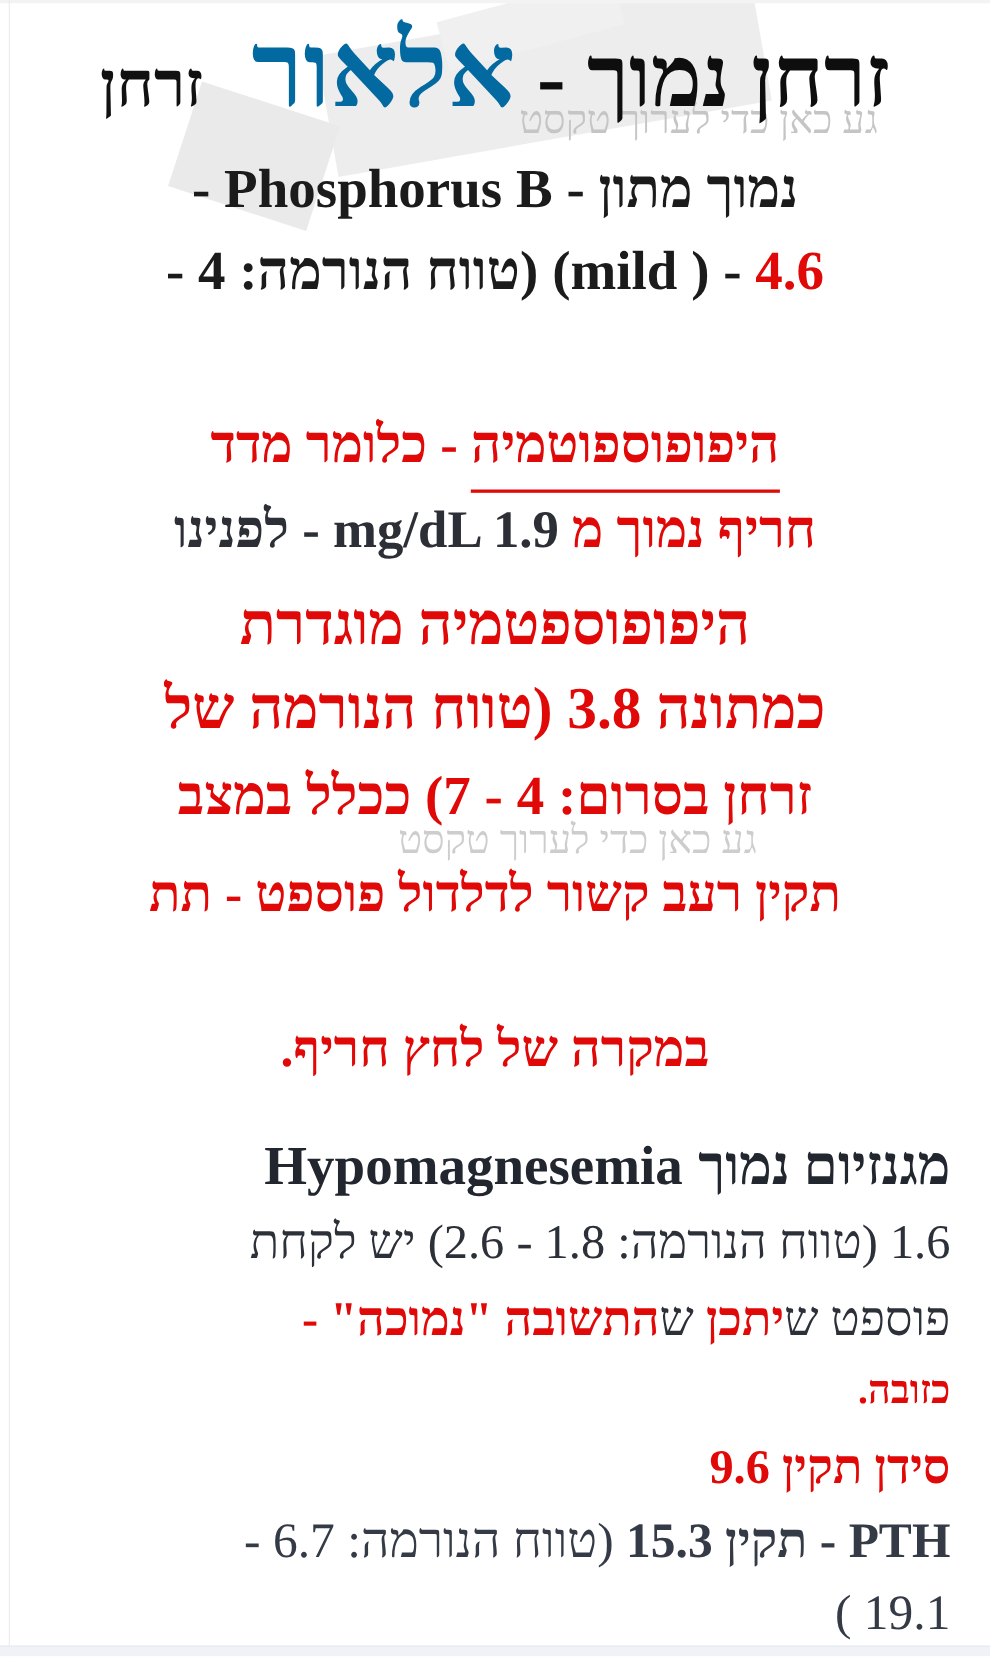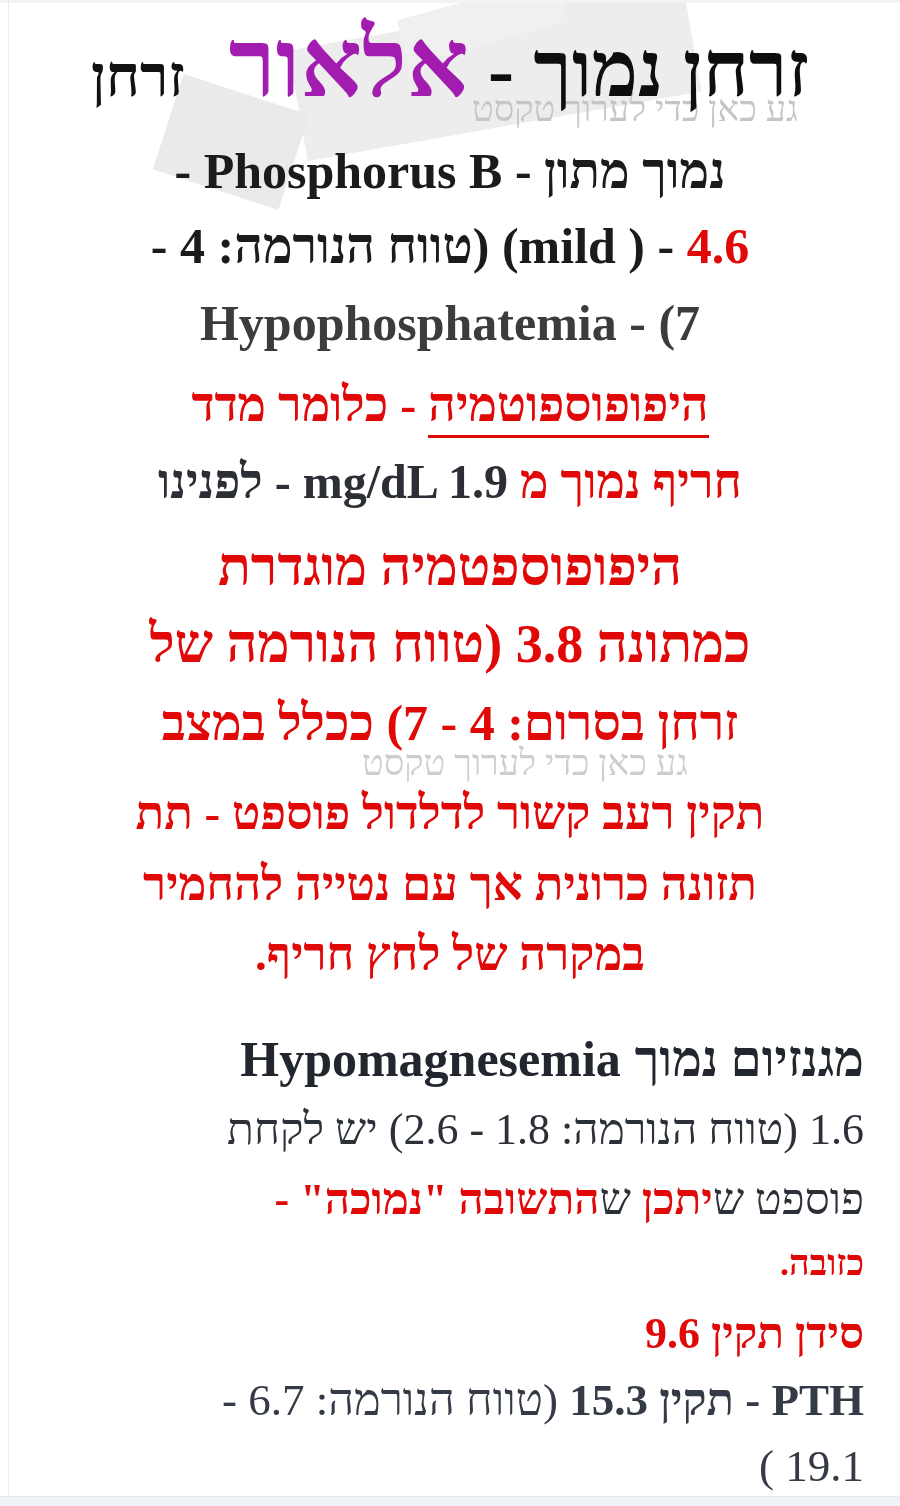--- a/index.html
+++ b/index.html
@@ -30,21 +30,21 @@
   
   .line{
     position:absolute;left:36px;right:36px;direction:rtl;z-index:2;
     font-weight:700;white-space:nowrap;line-height:1.18;
   }
   .center{text-align:center;}
   .rightal{text-align:right;}
 
   .title-line{top:6px;line-height:116px;}
   .t-main{font-size:78px;color:#0e0e0e;}
-  .t-pink{font-size:96px;color:#a21caf;margin-left:28px;}
+  .t-pink{font-size:96px;color:#0369a1;margin-left:28px;}
   .t-tail{font-size:58px;color:#111111;margin-right:16px;}
 
   .l2{top:142px;font-size:50px;color:#1b1b1b;}
   .l3{top:217px;font-size:50px;color:#1b1b1b;}
   .l4{top:294px;font-size:50px;color:#3c3c3c;}
   .l5{top:377px;font-size:48px;}
   .l6{top:454px;font-size:48px;}
   .l7{top:536px;font-size:54px;}
   .l8{top:613px;font-size:54px;}
   .l9{top:694px;font-size:50px;}
@@ -56,21 +56,21 @@
   .l15{top:1104px;font-size:44px;color:#2c3038;font-weight:400;}
   .l16{top:1174px;font-size:44px;color:#2c3038;font-weight:400;}
   .l17{top:1242px;font-size:36px;}
   .l18{top:1308px;font-size:44px;}
   .l19{top:1374px;font-size:45px;color:#343b46;font-weight:400;}
   .l20{top:1440px;font-size:45px;color:#343b46;font-weight:400;}
 
   .red{color:#e10808;}
   .dark{color:#2c2f36;}
   .bold{font-weight:700;}
-  .u{border-bottom:3px solid #e10808;padding-bottom:4px;}
+  .u{border-bottom:3px solid #e10808;padding-bottom:14px;}
   .en-gap{margin-right:14px;}
 </style>
 </head>
 <body>
 
 <div class="page">
 
   <div class="wm-shape s1"></div>
   <div class="wm-shape s2"></div>
   <div class="wm-shape s3"></div>
@@ -80,42 +80,40 @@
   <div class="line center title-line">
     <span class="t-main">זרחן נמוך - </span><span class="t-pink">אלאור</span><span class="t-tail">זרחן</span>
   </div>
 
   <div class="line center l2">נמוך מתון - Phosphorus B -</div>
 
   <div class="line center l3">
     <span class="red">4.6</span><span> - ( mild) (טווח הנורמה: 4 -</span>
   </div>
 
-  <div class="line center l4">7) - Hypophosphatemia</div>
 
   <div class="line center l5">
     <span class="red u">היפופוספוטמיה</span><span class="red"> - כלומר מדד</span>
   </div>
 
   <div class="line center l6">
     <span class="red">חריף נמוך מ </span><span class="dark">mg/dL 1.9</span><span class="dark"> - לפנינו</span>
   </div>
 
   <div class="line center l7 red">היפופוספטמיה מוגדרת</div>
   <div class="line center l8 red">כמתונה 3.8 (טווח הנורמה של</div>
 
   <div class="line center l9">
     <span class="red">זרחן בסרום: </span><span class="red bold">4 - 7</span><span class="red">) ככלל במצב</span>
   </div>
 
   <div class="line center l10">
     <span class="red">תקין </span><span class="red bold">רעב</span><span class="red"> קשור לדלדול פוספט - </span><span class="red bold">תת</span>
   </div>
 
-  <div class="line center l11 red">תזונה כרונית אך עם נטייה להחמיר</div>
   <div class="line rightal l14">
     <span>מגנזיום נמוך</span><span class="en-gap">Hypomagnesemia</span>
   </div>
 
   <div class="line center l12 red">במקרה של לחץ חריף.</div>
 
   <div class="line rightal l15">1.6 (טווח הנורמה: 1.8 - 2.6) יש לקחת</div>
 
   <div class="line rightal l16">
     <span>פוספט ש</span><span class="red bold">יתכן</span><span> ש</span><span class="red bold">התשובה "נמוכה" -</span>

